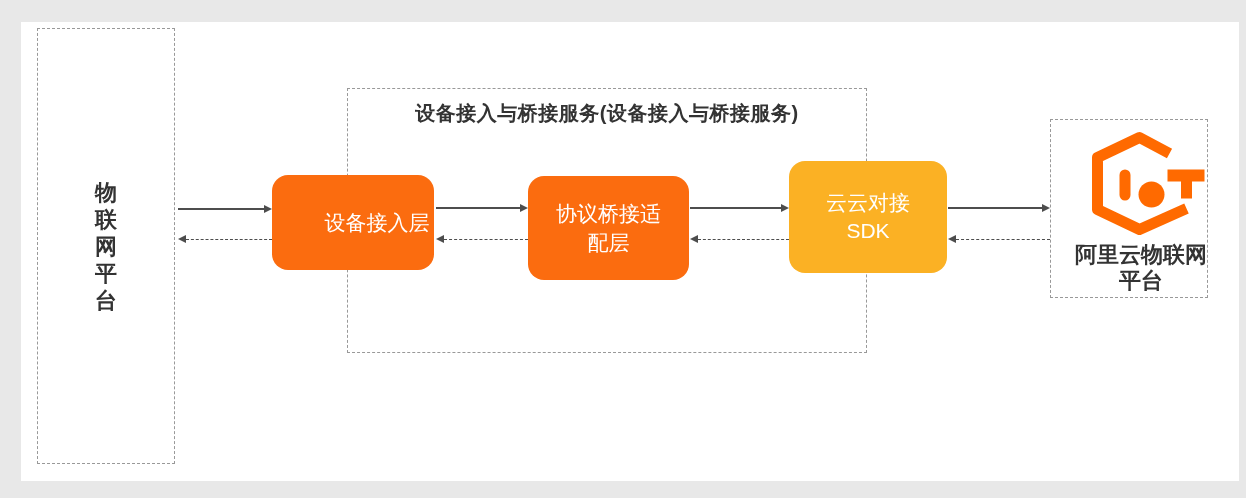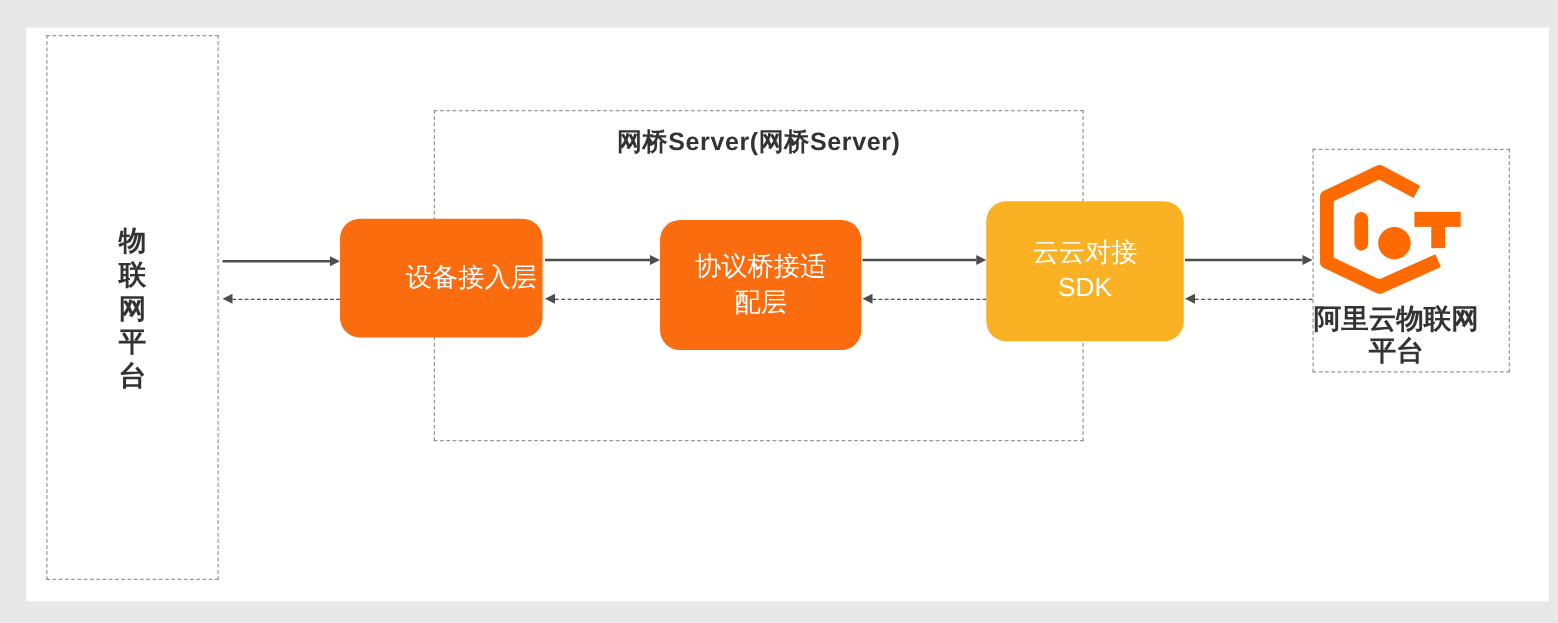--- a/index.html
+++ b/index.html
@@ -53,21 +53,21 @@
     z-index: 3;
   }
   .node-orange { background: #fb6c0f; }
   .node-yellow { background: #fbb124; }
   .node1 { left: 272px; top: 175px; width: 162px; height: 95px; padding-left: 48px; }
   .node2 { left: 528px; top: 176px; width: 161px; height: 104px; }
   .node3 { left: 789px; top: 161px; width: 158px; height: 112px; line-height: 28px; }
 
   .right-platform {
     left: 1050px; top: 119px; width: 158px; height: 179px;
-    display: flex; flex-direction: column; align-items: flex-start;
+    display: flex; flex-direction: column; align-items: flex-end;
   }
   .logo-svg { margin-top: 5px; width: 120px; height: 116px; overflow: visible; display: block; }
   .right-label {
     margin-top: 1px;
     white-space: pre-line;
     text-align: center;
     font-size: 22px;
     font-weight: 700;
     line-height: 26px;
     color: #333333;
@@ -110,21 +110,21 @@
 
   <div class="dashed-box left-platform">
     <div class="vertical-label">物
 联
 网
 平
 台</div>
   </div>
 
   <div class="dashed-box bridge-container">
-    <div class="bridge-title">网桥Server(网桥Server)</div>
+    <div class="bridge-title">设备接入与桥接服务(设备接入与桥接服务)</div>
   </div>
 
   <div class="node node-orange node1">设备接入层</div>
   <div class="node node-orange node2">协议桥接适
 配层</div>
   <div class="node node-yellow node3">云云对接
 SDK</div>
 
   <div class="dashed-box right-platform">
     <svg class="logo-svg" viewBox="0 0 120 116" xmlns="http://www.w3.org/2000/svg" aria-hidden="true">

